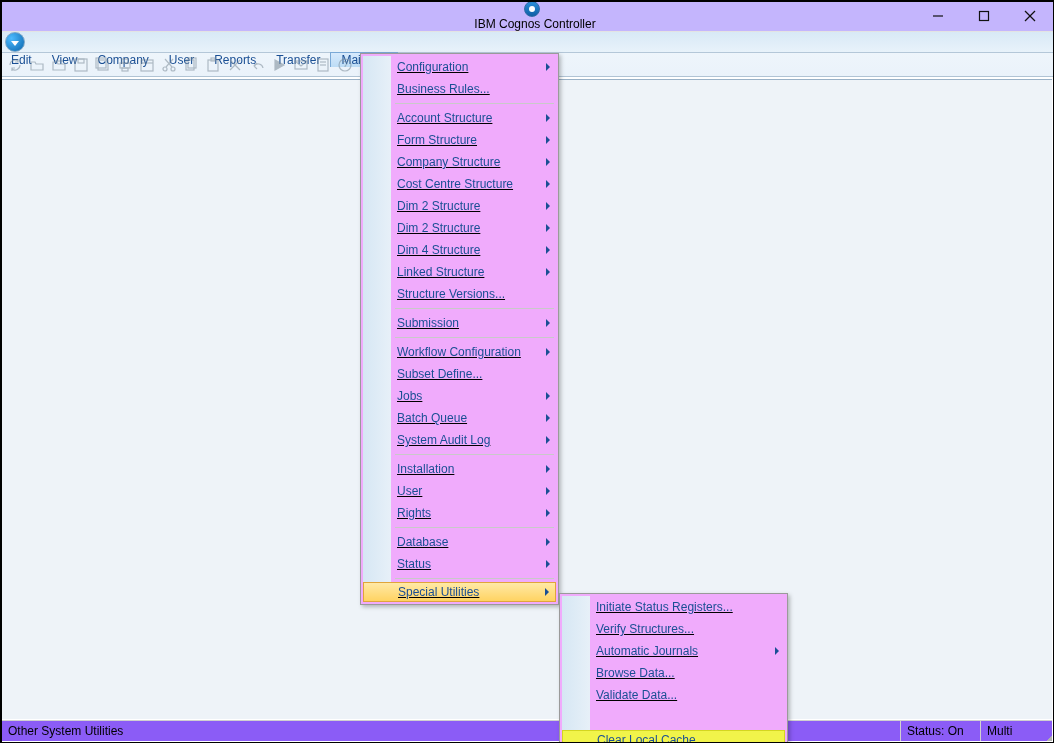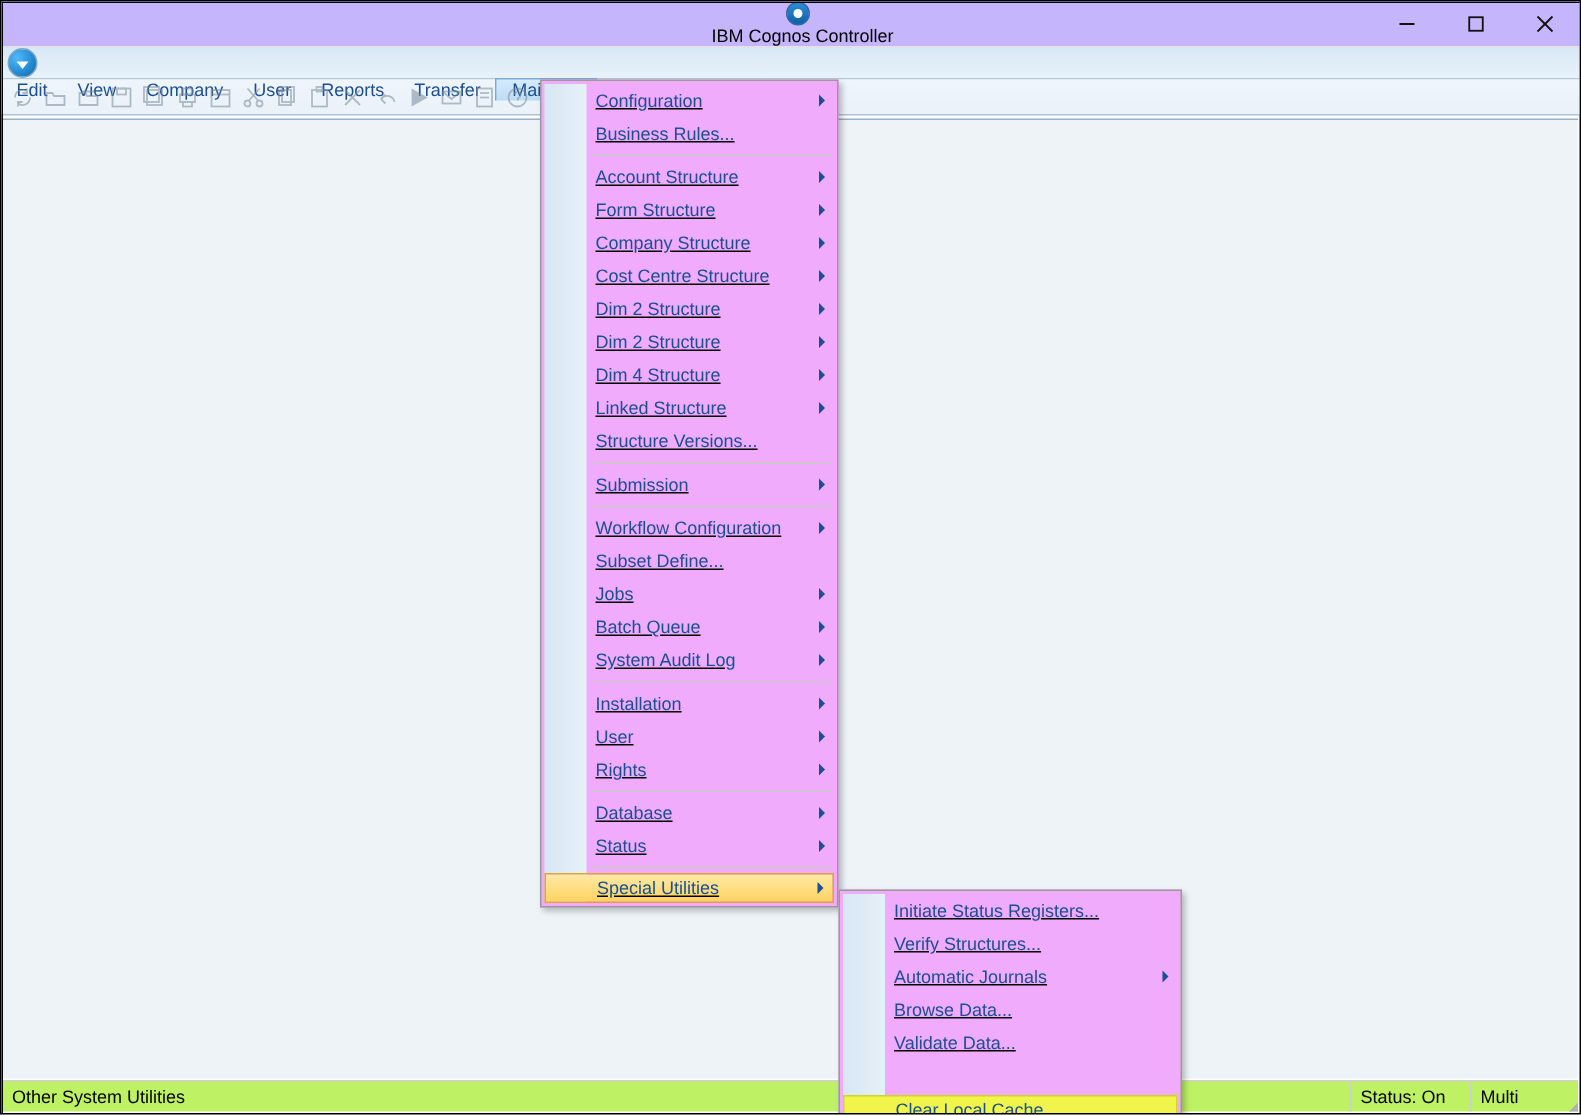--- a/index.html
+++ b/index.html
@@ -184,21 +184,21 @@
     height: 20px;
     margin-top: 24px;
   }
 
   
   .statusbar {
     position: absolute;
     left: 1px; right: 1px;
     bottom: 1px;
     height: 21px;
-    background: #bef264;
+    background: #8b5cf6;
     border-top: 1px solid #d0d0d0;
     display: flex;
     align-items: center;
     font-size: 12px;
     font-family: Tahoma, Arial, sans-serif;
   }
   .statusbar .cell {
     padding: 0 6px;
     border-left: 1px solid #d0d0d0;
     height: 100%;

